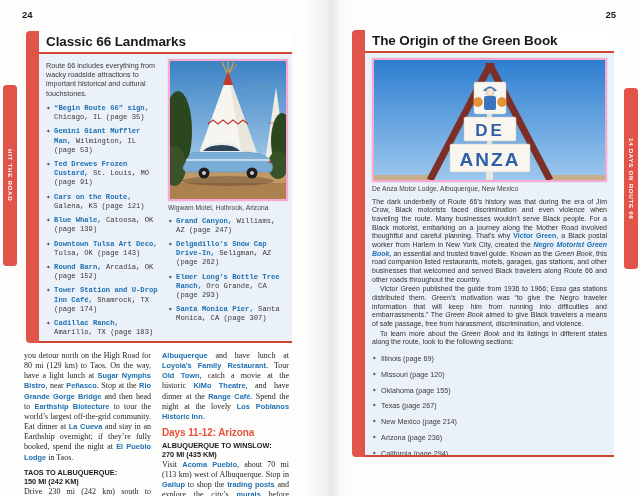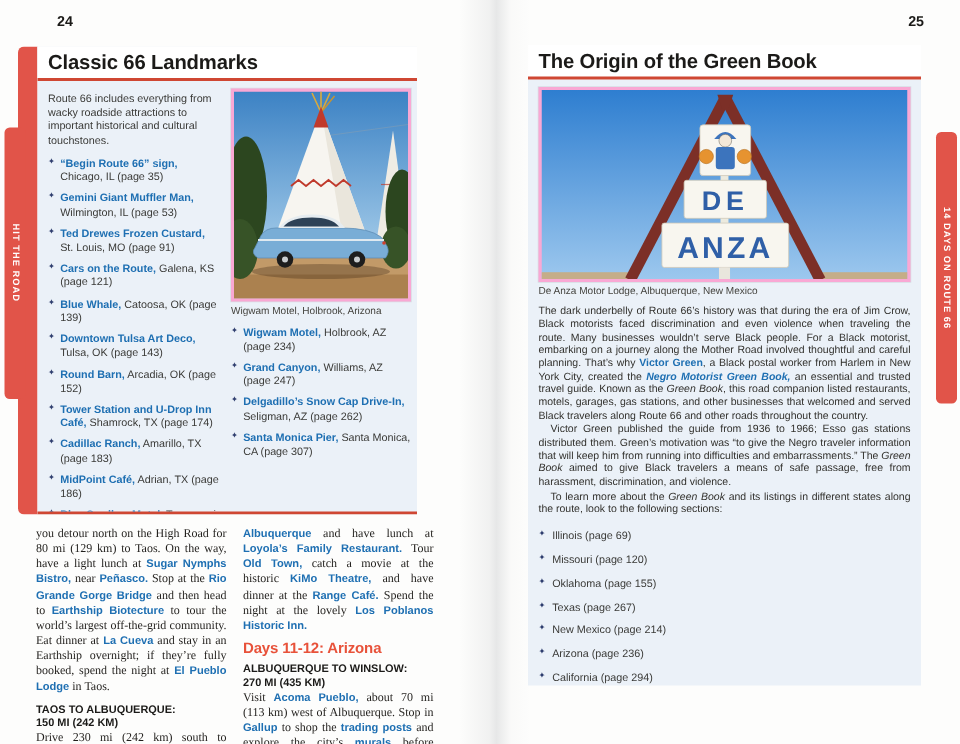--- a/index.html
+++ b/index.html
@@ -8,54 +8,54 @@
     background:#fdfdfc;
     font-family:"Liberation Sans",sans-serif;
     -webkit-font-smoothing:antialiased;
   }
   .gutter{
     position:absolute;left:306px;top:0;width:48px;height:100%;
     background:linear-gradient(to right,rgba(80,85,95,0) 0%,rgba(80,85,95,0.07) 42%,rgba(80,85,95,0.13) 52%,rgba(80,85,95,0.02) 72%,rgba(80,85,95,0) 100%);
     pointer-events:none;z-index:5;
   }
   .pagenum{position:absolute;top:9px;font-size:9.5px;font-weight:bold;color:#1b1a18;z-index:2;}
-  .pn-left{left:38px;} .pn-right{right:24px;}
+  .pn-left{left:22px;} .pn-right{right:24px;}
 
   .edge-tab{
     position:absolute;width:14px;height:181px;background:#e15449;border-radius:3.5px;
     display:flex;align-items:center;justify-content:center;z-index:1;
   }
   .tab-left{left:3px;top:85px;}
   .tab-right{right:2px;top:88px;}
   .tab-text{
     writing-mode:vertical-rl;font-size:6.2px;font-weight:bold;color:#ffffff;
     letter-spacing:0.7px;white-space:nowrap;
   }
 
   .box{position:absolute;display:flex;overflow:hidden;}
-  .box-left{left:12px;top:31px;width:266px;height:312px;}
-  .box-right{left:352px;top:30px;width:262px;height:427px;flex-direction:column;}
+  .box-left{left:26px;top:31px;width:266px;height:312px;}
+  .box-right{left:352px;top:30px;width:262px;height:427px;}
   .accent{width:13px;background:#e15449;border-radius:4px 0 0 4px;flex:none;}
   .box-main{
     flex:1;min-width:0;background:#ebf1f8;display:flex;flex-direction:column;
     border-bottom:2px solid #cf4733;
   }
   .title-band{background:#ffffff;border-bottom:2px solid #cf4733;padding:3px 6px 2px 7px;}
   .box-title{font-size:13.5px;font-weight:bold;color:#1b1a18;letter-spacing:-0.1px;line-height:1.15;}
   .box-body{flex:1;padding:5px 4px 5px 7px;overflow:hidden;}
   .box-body-r{flex:1;padding:5px 7px 5px 7px;overflow:hidden;}
 
   .cols{display:flex;gap:8px;}
   .col-a{width:114px;flex:none;}
   .col-b{flex:1;min-width:0;}
 
   .intro{font-size:7.2px;line-height:1.3;color:#3a3a37;margin:2px 0 6px;}
   .lm-list{list-style:none;margin:0;padding:0;}
   .lm-list li{display:flex;gap:3.5px;margin-bottom:5px;font-size:7.2px;line-height:1.28;color:#3a3a37;}
-  .lm-list p{margin:0;}
+  .lm-list p{margin:0;font-family:Liberation Mono, monospace;}
   .diamond{flex:none;color:#2e3d6e;font-size:5.5px;line-height:1.7;}
   .place{color:#1e6fb2;font-weight:bold;}
   .placei{color:#1e6fb2;font-weight:bold;font-style:italic;}
   .ital{font-style:italic;}
 
   .photo-frame{background:#f9a8d4;padding:2px;box-shadow:0 0 0 0.5px #d8dce2;}
   .photo-frame svg{display:block;width:100%;height:auto;}
   .caption{font-size:6.7px;color:#45443f;margin:3px 0 6px;}
 
   .gb-para{font-size:7px;line-height:1.24;color:#32312d;text-align:justify;margin:0 0 1px;}
@@ -205,35 +205,35 @@
                   <circle cx="24" cy="32" r="2" fill="#c9ccce"></circle>
                 <circle cx="72" cy="32" r="5.5" fill="#1d1d1d"></circle>
                   <circle cx="72" cy="32" r="2" fill="#c9ccce"></circle>
                 <circle cx="90" cy="21" r="1.2" fill="#d0402e"></circle>
               </g>
             </svg>
           </div>
           <p class="caption">Wigwam Motel, Holbrook, Arizona</p>
           <ul class="lm-list">
 
-              <li>
-                <span class="diamond">✦</span>
-                <p><span class="place">Wigwam Motel,</span><span> Holbrook, AZ (page 234)</span></p>
-              </li>
 
               <li>
                 <span class="diamond">✦</span>
                 <p><span class="place">Grand Canyon,</span><span> Williams, AZ (page 247)</span></p>
               </li>
 
               <li>
                 <span class="diamond">✦</span>
                 <p><span class="place">Delgadillo’s Snow Cap Drive-In,</span><span> Seligman, AZ (page 262)</span></p>
               </li>
 
+              <li>
+                <span class="diamond">✦</span>
+                <p><span class="place">Elmer Long’s Bottle Tree Ranch,</span><span> Oro Grande, CA (page 293)</span></p>
+              </li>
 
               <li>
                 <span class="diamond">✦</span>
                 <p><span class="place">Santa Monica Pier,</span><span> Santa Monica, CA (page 307)</span></p>
               </li>
             </ul>
         </div>
       </div>
     </div>
   </div>

